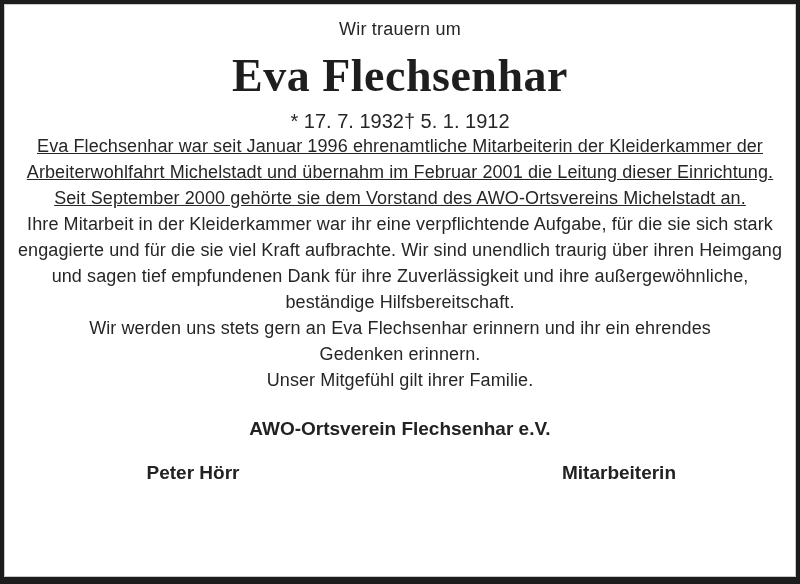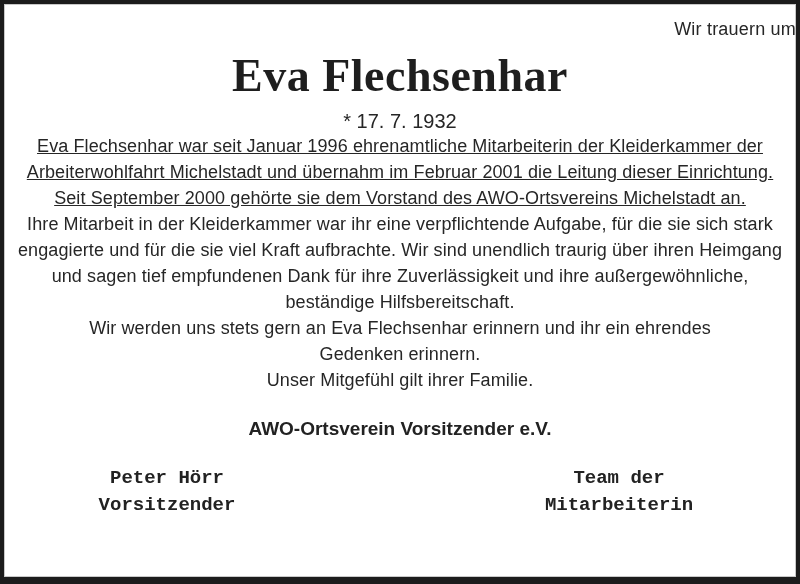--- a/index.html
+++ b/index.html
@@ -25,21 +25,20 @@
     color: #262626;
     font-family: "Liberation Sans", sans-serif;
     text-align: center;
     padding-top: 14px;
     overflow: hidden;
   }
   .intro {
     font-size: 18px;
     line-height: 22px;
     letter-spacing: 0.2px;
-    text-align: right;
   }
   .name {
     margin: 12px 0 0 0;
     font-family: "Liberation Serif", serif;
     font-weight: 700;
     font-size: 46px;
     line-height: 48px;
     letter-spacing: 0.5px;
     color: #1e1e1e;
     text-align: center;
@@ -63,27 +62,26 @@
   .p3 { margin-top: 16px; max-width: 640px; }
   .p4 { margin-top: 28px; }
   .org {
     margin-top: 24px;
     font-size: 19px;
     font-weight: 700;
     line-height: 24px;
     color: #222222;
   }
   .sigs {
-    margin-top: 24px;
+    margin-top: 18px;
     display: flex;
     justify-content: space-between;
     box-sizing: border-box;
-    padding-left: 50px;
+    padding-left: 76px;
     padding-right: 64px;
-    font-family: Liberation Mono, monospace;
   }
   .sig {
     width: 226px;
     font-size: 19px;
     font-weight: 700;
     line-height: 27px;
     text-align: center;
     color: #222222;
   }
 </style>
@@ -92,37 +90,36 @@
 
 <div class="page">
   <div class="notice">
 
     <div class="intro">Wir trauern um</div>
 
     <h1 class="name">Eva Flechsenhar</h1>
 
     <div class="dates">
       <span>* 17. 7. 1932</span>
+      <span>† 5. 1. 1912</span>
     </div>
 
     <p class="body p1">Eva Flechsenhar war seit Januar 1996 ehrenamtliche Mitarbeiterin der Kleiderkammer der Arbeiterwohlfahrt Michelstadt und übernahm im Februar 2001 die Leitung dieser Einrichtung. Seit September 2000 gehörte sie dem Vorstand des AWO-Ortsvereins Michelstadt an.</p>
 
     <p class="body p2">Ihre Mitarbeit in der Kleiderkammer war ihr eine verpflichtende Aufgabe, für die sie sich stark engagierte und für die sie viel Kraft aufbrachte. Wir sind unendlich traurig über ihren Heimgang und sagen tief empfundenen Dank für ihre Zuverlässigkeit und ihre außergewöhnliche, beständige Hilfsbereitschaft.</p>
 
     <p class="body p3">Wir werden uns stets gern an Eva Flechsenhar erinnern und ihr ein ehrendes Gedenken erinnern.</p>
 
     <p class="body p4">Unser Mitgefühl gilt ihrer Familie.</p>
 
-    <div class="org">AWO-Ortsverein Vorsitzender e.V.</div>
+    <div class="org">AWO-Ortsverein Flechsenhar e.V.</div>
 
     <div class="sigs">
       <div class="sig">
         <div>Peter Hörr</div>
-        <div>Vorsitzender</div>
       </div>
       <div class="sig">
-        <div>Team der</div>
         <div>Mitarbeiterin</div>
       </div>
     </div>
 
   </div>
 </div>
 
 </body></html>

